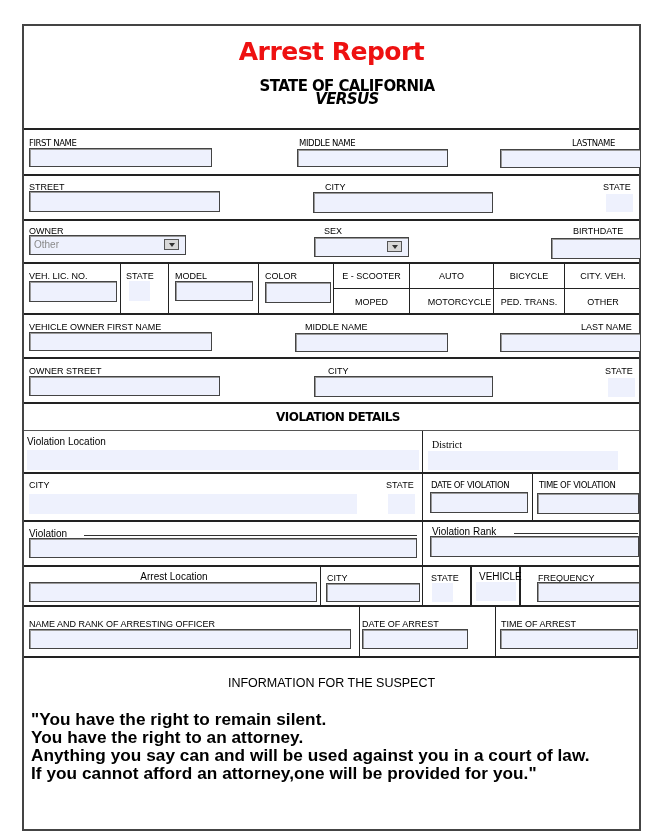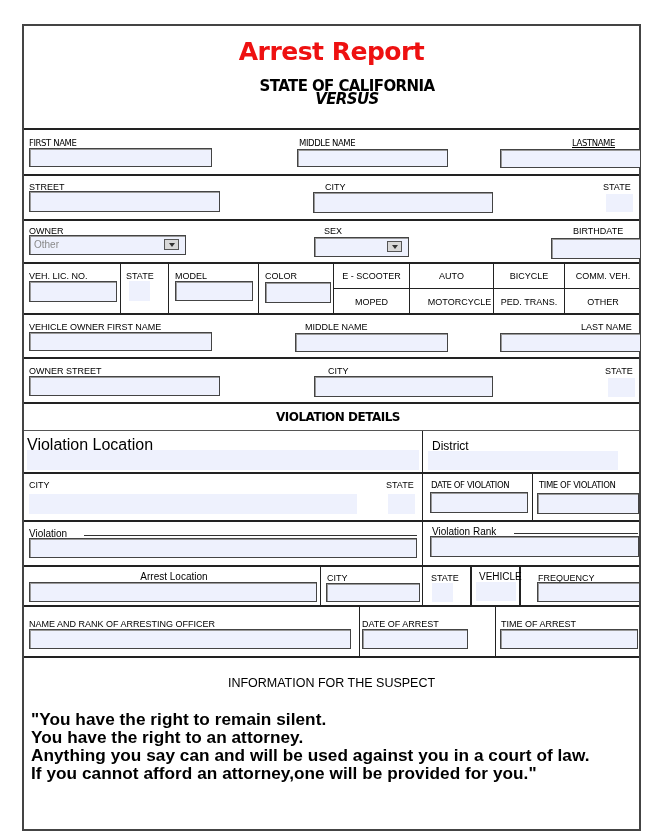--- a/index.html
+++ b/index.html
@@ -35,21 +35,21 @@
 
   <div class="title t-red">Arrest Report</div>
   <div class="title t-sub" style="top:51px;">STATE OF CALIFORNIA</div>
   <div class="title t-sub" style="top:64px;font-style:italic;">VERSUS</div>
   <div class="hline" style="top:102px;"></div>
 
   <div class="lbl lbl-c" style="left:5px; top:113px;">FIRST NAME</div>
   <div class="field" style="left:5px; top:122px; width:183px; height:19px;"></div>
   <div class="lbl lbl-c" style="left:275px; top:113px;">MIDDLE NAME</div>
   <div class="field" style="left:273px; top:123px; width:151px; height:18px;"></div>
-  <div class="lbl lbl-c" style="left:548px; top:113px;text-decoration:underline;">LASTNAME</div>
+  <div class="lbl lbl-c" style="left:548px; top:113px;">LASTNAME</div>
   <div class="field" style="left:476px; top:123px; width:141px; height:19px;"></div>
   <div class="hline" style="top:148px;"></div>
 
   <div class="lbl" style="left:5px; top:157px;">STREET</div>
   <div class="field" style="left:5px; top:165px; width:191px; height:21px;"></div>
   <div class="lbl" style="left:301px; top:157px;">CITY</div>
   <div class="field" style="left:289px; top:166px; width:180px; height:21px;"></div>
   <div class="lbl" style="left:579px; top:157px;">STATE</div>
   <div class="field flat" style="left:582px; top:168px; width:27px; height:18px;"></div>
   <div class="hline" style="top:193px;"></div>
@@ -82,21 +82,21 @@
   <div class="lbl" style="left:102px; top:246px;">STATE</div>
   <div class="field flat" style="left:105px; top:255px; width:21px; height:20px;"></div>
   <div class="lbl" style="left:151px; top:246px;">MODEL</div>
   <div class="field" style="left:151px; top:255px; width:78px; height:20px;"></div>
   <div class="lbl" style="left:241px; top:246px;">COLOR</div>
   <div class="field" style="left:241px; top:256px; width:66px; height:21px;"></div>
 
   <div class="veh-cell" style="left:310px; width:75px; top:246px;">E - SCOOTER</div>
   <div class="veh-cell" style="left:386px; width:83px; top:246px;">AUTO</div>
   <div class="veh-cell" style="left:470px; width:70px; top:246px;">BICYCLE</div>
-  <div class="veh-cell" style="left:541px; width:76px; top:246px;">COMM. VEH.</div>
+  <div class="veh-cell" style="left:541px; width:76px; top:246px;">CITY. VEH.</div>
   <div class="veh-cell" style="left:310px; width:75px; top:272px;">MOPED</div>
   <div class="veh-cell" style="left:394px; width:83px; top:272px;">MOTORCYCLE</div>
   <div class="veh-cell" style="left:470px; width:70px; top:272px;">PED. TRANS.</div>
   <div class="veh-cell" style="left:541px; width:76px; top:272px;">OTHER</div>
   <div class="hline" style="top:287px;"></div>
 
   <div class="lbl" style="left:5px; top:297px;">VEHICLE OWNER FIRST NAME</div>
   <div class="field" style="left:5px; top:306px; width:183px; height:19px;"></div>
   <div class="lbl" style="left:281px; top:297px;">MIDDLE NAME</div>
   <div class="field" style="left:271px; top:307px; width:153px; height:19px;"></div>
@@ -109,23 +109,23 @@
   <div class="lbl" style="left:304px; top:341px;">CITY</div>
   <div class="field" style="left:290px; top:350px; width:179px; height:21px;"></div>
   <div class="lbl" style="left:581px; top:341px;">STATE</div>
   <div class="field flat" style="left:584px; top:352px; width:27px; height:19px;"></div>
   <div class="hline" style="top:376px;"></div>
 
   <div class="title" style="top:384px; font-family:'DejaVu Sans', sans-serif; font-weight:bold; font-size:12px; letter-spacing:-0.5px;margin-left:13px;">VIOLATION DETAILS</div>
   <div class="hline" style="top:404px; border-top-width:1.5px; border-color:#555;"></div>
 
   <div class="vline" style="left:398px; top:405px; height:174px;"></div>
-  <div class="lbl" style="left:3px; top:411px; font-size:16px;">Violation Location</div>
+  <div class="lbl" style="left:3px; top:411px; font-size:10px;">Violation Location</div>
   <div class="field flat" style="left:3px; top:424px; width:392px; height:20px;"></div>
-  <div class="lbl" style="left:408px; top:414px; font-size:12px;">District</div>
+  <div class="lbl" style="left:408px; top:414px; font-size:10px;font-family:Liberation Serif, serif;">District</div>
   <div class="field flat" style="left:404px; top:425px; width:190px; height:19px;"></div>
   <div class="hline" style="top:446px;"></div>
 
   <div class="vline" style="left:508px; top:447px; height:47px;"></div>
   <div class="lbl" style="left:5px; top:455px;">CITY</div>
   <div class="field flat" style="left:5px; top:468px; width:328px; height:20px;"></div>
   <div class="lbl" style="left:362px; top:455px;">STATE</div>
   <div class="field flat" style="left:364px; top:468px; width:27px; height:20px;"></div>
   <div class="lbl lbl-c" style="left:407px; top:455px;">DATE OF VIOLATION</div>
   <div class="field" style="left:406px; top:466px; width:98px; height:21px;"></div>

